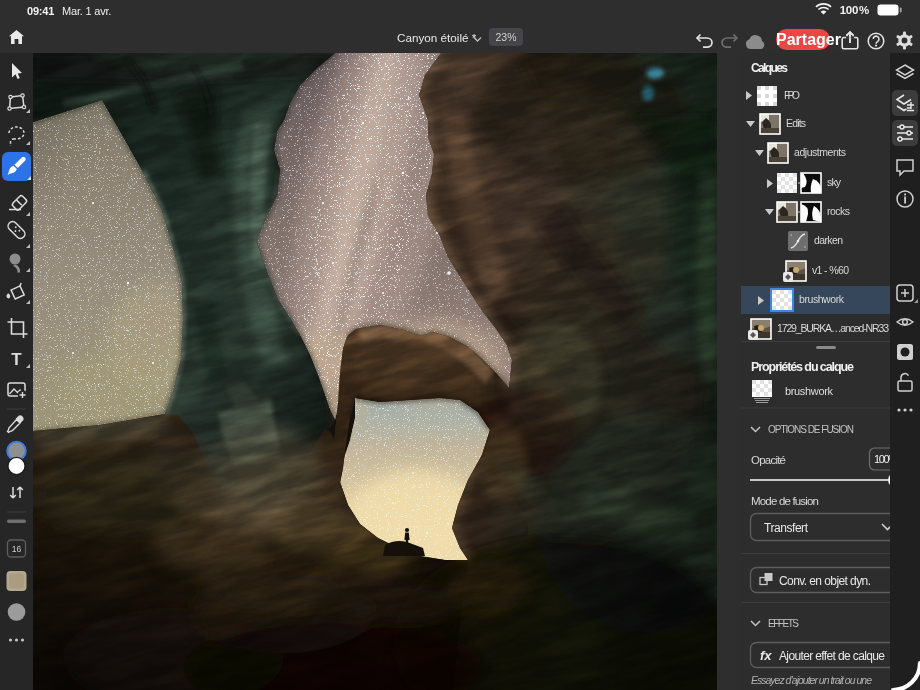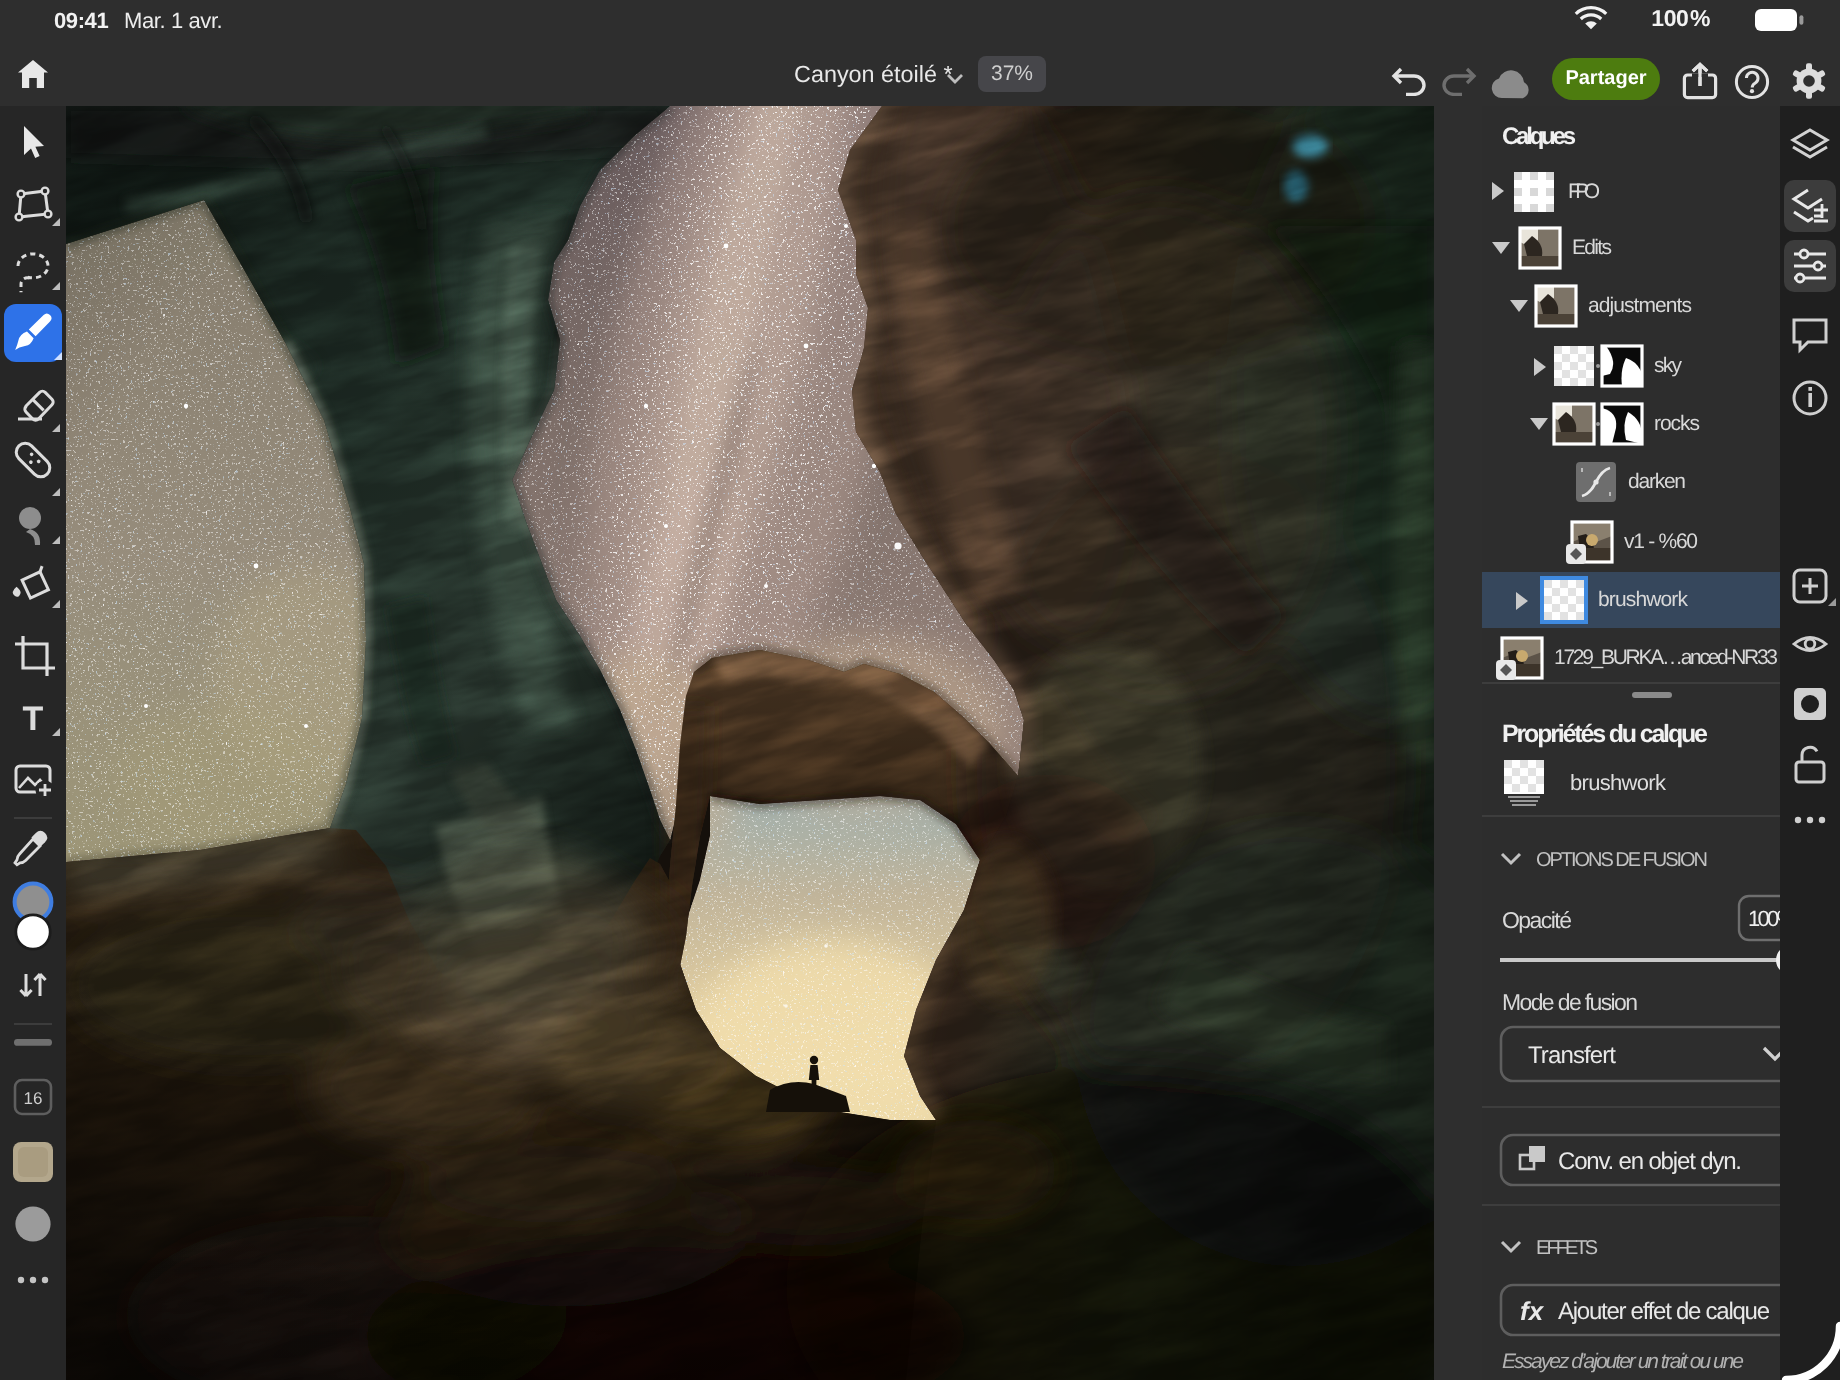--- a/index.html
+++ b/index.html
@@ -3,27 +3,27 @@
 <meta charset="utf-8">
 <style>
   html,body{margin:0;padding:0;width:920px;height:690px;overflow:hidden;background:#2e2e2e;font-family:"Liberation Sans",sans-serif;}
   *{box-sizing:border-box;}
   .abs{position:absolute;}
   #stage{position:relative;width:920px;height:690px;}
   
   #status{position:absolute;left:0;top:0;width:920px;height:22px;background:#2e2e2e;color:#f2f2f2;}
   #status .time{position:absolute;left:27px;top:5px;font-size:11px;font-weight:bold;letter-spacing:-.2px;}
   #status .date{position:absolute;left:62px;top:5px;font-size:11px;font-weight:normal;color:#ededed;letter-spacing:-.2px;}
-  #statright{position:absolute;right:18px;top:3px;display:flex;align-items:center;gap:22px;}
+  #statright{position:absolute;right:18px;top:3px;display:flex;align-items:center;gap:8px;}
   #statright .pct{font-size:11.5px;font-weight:bold;color:#f2f2f2;letter-spacing:-.2px;}
   
   #appbar{position:absolute;left:0;top:22px;width:920px;height:31px;background:#2e2e2e;}
   #title{position:absolute;left:397px;top:9px;font-size:11.7px;color:#e8e8e8;}
   #zoombadge{position:absolute;left:489px;top:6px;width:34px;height:18px;background:#46464a;border-radius:4px;color:#cfcfcf;font-size:10.5px;text-align:center;line-height:18px;}
-  #partager{position:absolute;left:776px;top:7px;width:54px;height:21px;background:#4d7c0f;border-radius:11px;color:#fff;font-size:10px;font-weight:bold;text-align:center;line-height:21px;}
+  #partager{position:absolute;left:776px;top:7px;width:54px;height:21px;background:#ef4444;border-radius:11px;color:#fff;font-size:16px;font-weight:bold;text-align:center;line-height:21px;}
   
   #ltool{position:absolute;left:0;top:53px;width:33px;height:637px;background:#262626;}
   
   #canvas{position:absolute;left:33px;top:53px;width:684px;height:637px;background:#0c0a08;}
   
   #panel{position:absolute;left:741px;top:53px;width:173px;height:637px;background:#2d2d2d;color:#dcdcdc;}
   #rail{position:absolute;left:890px;top:53px;width:30px;height:637px;background:#1f1f1f;}
 </style>
 </head>
 <body>
@@ -47,21 +47,21 @@
 </div>
 
 <div id="appbar">
   <svg class="abs" style="left:8px;top:7px" width="17" height="16" viewBox="0 0 17 16">
         <path d="M8.5 1 L16 7.2 L14 7.2 L14 15 L10.4 15 L10.4 10 L6.6 10 L6.6 15 L3 15 L3 7.2 L1 7.2 Z" fill="#e8e8e8"></path>
       </svg>
   <span id="title">Canyon étoilé *</span>
   <svg class="abs" style="left:473px;top:14px" width="9" height="7" viewBox="0 0 9 7">
         <path d="M1 1.5 L4.5 5 L8 1.5" stroke="#bdbdbd" stroke-width="1.4" fill="none"></path>
       </svg>
-  <div id="zoombadge">37%</div>
+  <div id="zoombadge">23%</div>
   <svg class="abs" style="left:695px;top:11px" width="19" height="15" viewBox="0 0 19 15">
         <path d="M5.5 1.5 L2 5 L5.5 8.5" stroke="#e3e3e3" stroke-width="1.7" fill="none"></path>
         <path d="M2.4 5 L12 5 a5 4.6 0 0 1 0 9.2 L8 14.2" stroke="#e3e3e3" stroke-width="1.7" fill="none"></path>
       </svg>
   <svg class="abs" style="left:720px;top:11px" width="19" height="15" viewBox="0 0 19 15">
         <path d="M13.5 1.5 L17 5 L13.5 8.5" stroke="#6e6e6e" stroke-width="1.7" fill="none"></path>
         <path d="M16.6 5 L7 5 a5 4.6 0 0 0 0 9.2 L11 14.2" stroke="#6e6e6e" stroke-width="1.7" fill="none"></path>
       </svg>
   <svg class="abs" style="left:745px;top:13px" width="23" height="15" viewBox="0 0 23 15">
         <path d="M6 14 a5 5 0 0 1 -1.5 -9.8 A6.5 6.5 0 0 1 17 6.1 a4.4 4.4 0 0 1 -0.6 8 Z" fill="#8b8b8b"></path>

